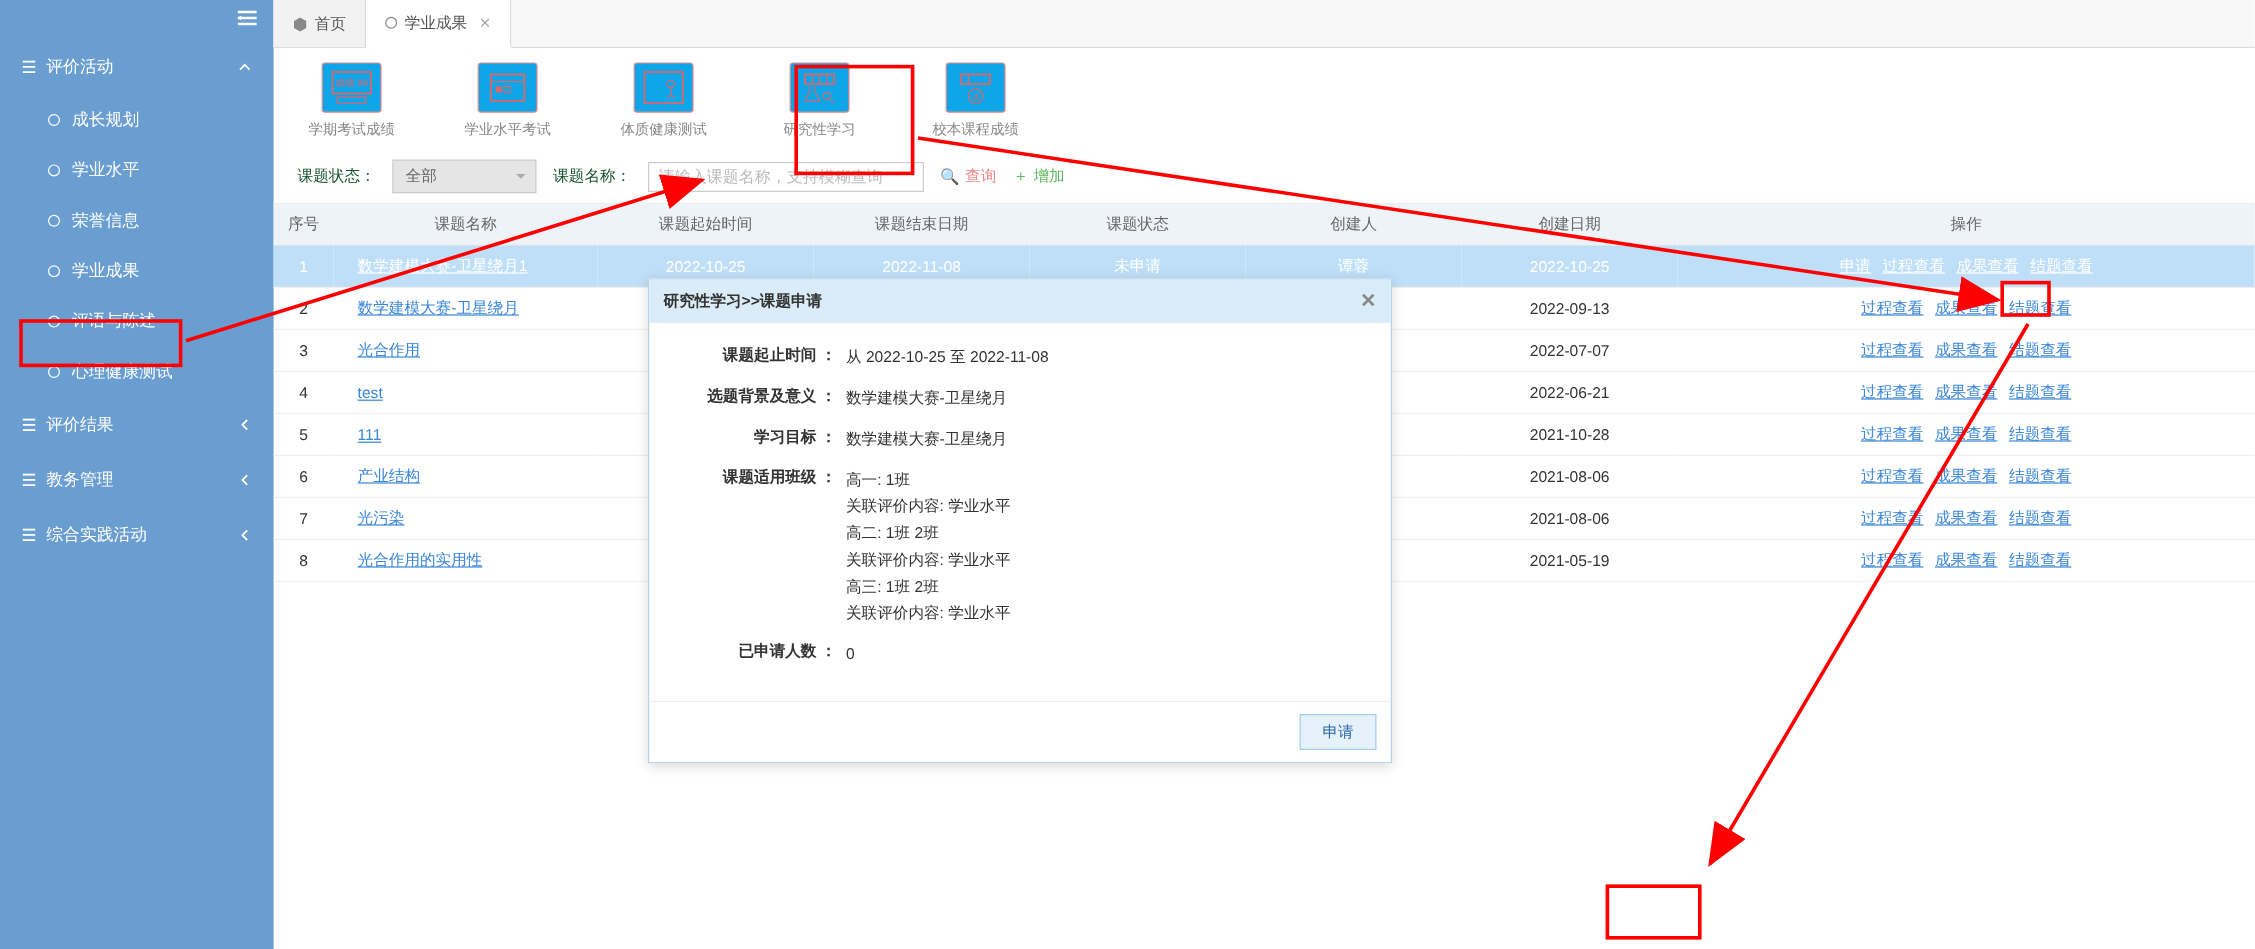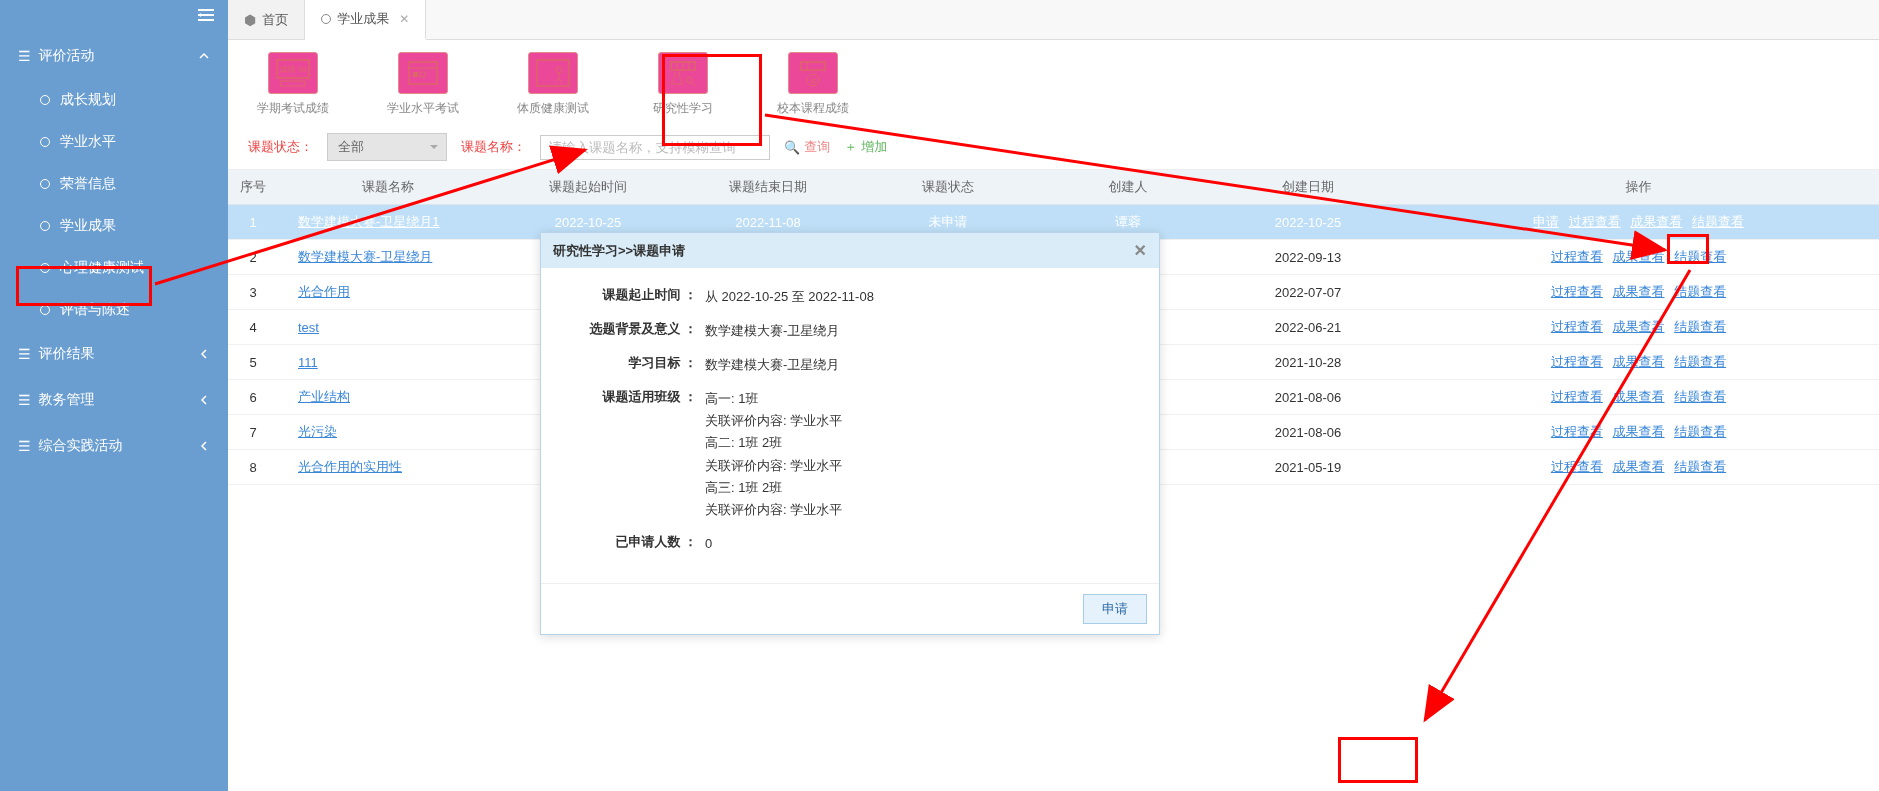--- a/index.html
+++ b/index.html
@@ -20,26 +20,26 @@
 .tabs { height: 40px; border-bottom: 1px solid #ddd; display: flex; align-items: stretch; background: #f8f8f8; }
 .tab { padding: 0 16px; display: flex; align-items: center; gap: 6px; border-right: 1px solid #ddd; cursor: pointer; font-size: 13px; color: #555; background: #f2f2f2; }
 .tab.active { background: #fff; border-bottom: 2px solid #fff; margin-bottom: -1px; }
 .tab .close { color: #aaa; font-size: 12px; margin-left: 4px; }
 .tab-icon-home { color: #888; font-size: 14px; }
 .tab-icon-circle { display: inline-block; width: 10px; height: 10px; border: 1.5px solid #888; border-radius: 50%; }
 
 
 .toolbar { padding: 12px 20px 8px; display: flex; gap: 40px; }
 .tool-item { text-align: center; cursor: pointer; width: 90px; }
-.tool-icon { width: 50px; height: 42px; margin: 0 auto 6px; border: 1px solid #e38b8b; border-radius: 3px; display: flex; align-items: center; justify-content: center; background: #ec4899; }
+.tool-icon { width: 50px; height: 42px; margin: 0 auto 6px; border: 1px solid #e38b8b; border-radius: 3px; display: flex; align-items: center; justify-content: center; background: #0ea5e9; }
 .tool-label { font-size: 12px; color: #888; }
 
 
 .filter-bar { padding: 8px 20px; display: flex; align-items: center; gap: 14px; border-bottom: 1px solid #eee; }
-.filter-label { color: #ef4444; font-size: 13px; }
+.filter-label { color: #14532d; font-size: 13px; }
 .select-box { border: 1px solid #ccc; padding: 4px 28px 4px 10px; background: #e5e5e5; position: relative; min-width: 120px; color: #666; }
 .select-box::after { content: ""; position: absolute; right: 8px; top: 50%; margin-top: -2px; border: 4px solid transparent; border-top-color: #aaa; }
 .text-input { border: 1px solid #ccc; padding: 4px 8px; width: 230px; color: #1d4ed8; }
 .text-input::placeholder { color: #bbb; }
 .btn-link { color: #e88; cursor: pointer; font-size: 13px; display: flex; align-items: center; gap: 4px; }
 .btn-link.green { color: #5fb75f; }
 
 
 .data-table { width: 100%; border-collapse: collapse; }
 .data-table th { background: #eef3f8; color: #666; font-weight: normal; padding: 8px 6px; font-size: 13px; text-align: center; border-bottom: 1px solid #dde5ec; }
@@ -98,25 +98,25 @@
   <div class="nav-item">
       <span class="nav-circle"></span>
       <span>荣誉信息</span>
     </div>
   <div class="nav-item">
       <span class="nav-circle"></span>
       <span>学业成果</span>
     </div>
   <div class="nav-item">
       <span class="nav-circle"></span>
+      <span>评语与陈述</span>
+    </div>
+  <div class="nav-item">
+      <span class="nav-circle"></span>
       <span>心理健康测试</span>
-    </div>
-  <div class="nav-item">
-      <span class="nav-circle"></span>
-      <span>评语与陈述</span>
     </div>
 
   <div class="nav-header">
     <span class="icon-left">
         <span>☰</span>
         <span>评价结果</span>
       </span>
     <svg class="chev" viewBox="0 0 12 12">
         <path d="M8 2l-4 4 4 4" stroke="#fff" stroke-width="1.5" fill="none"></path>
       </svg>

